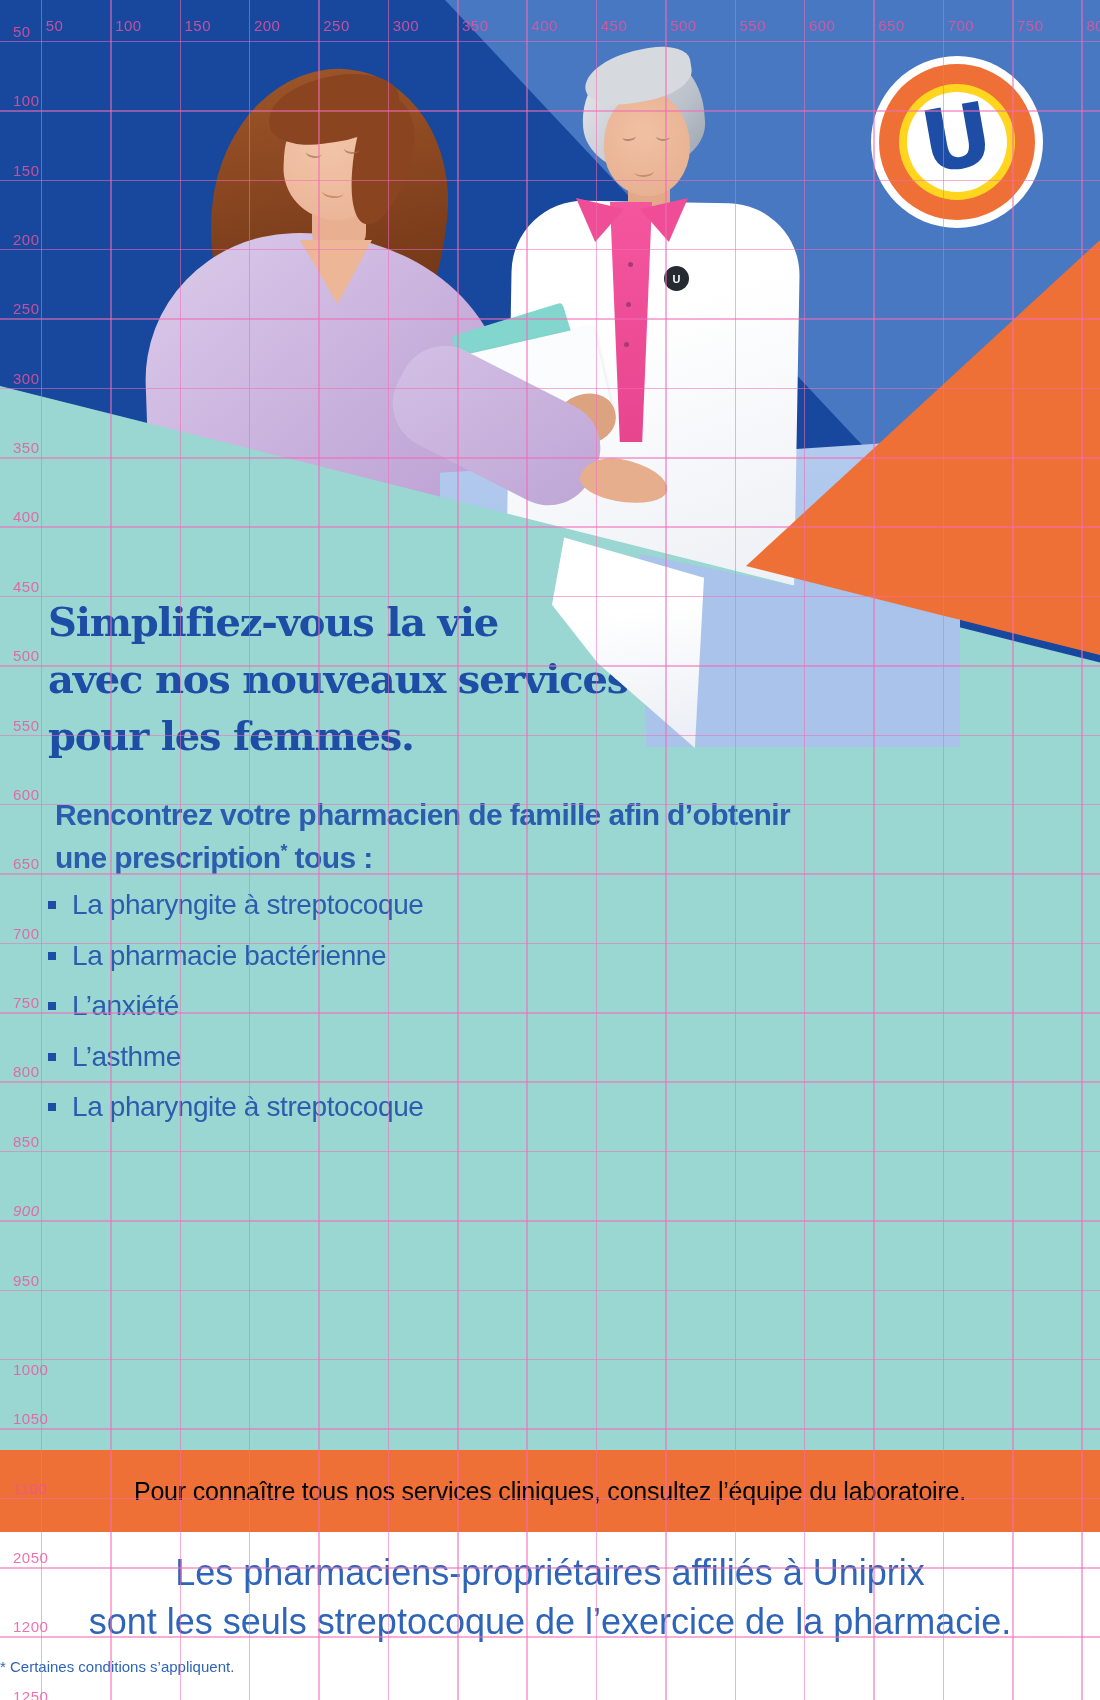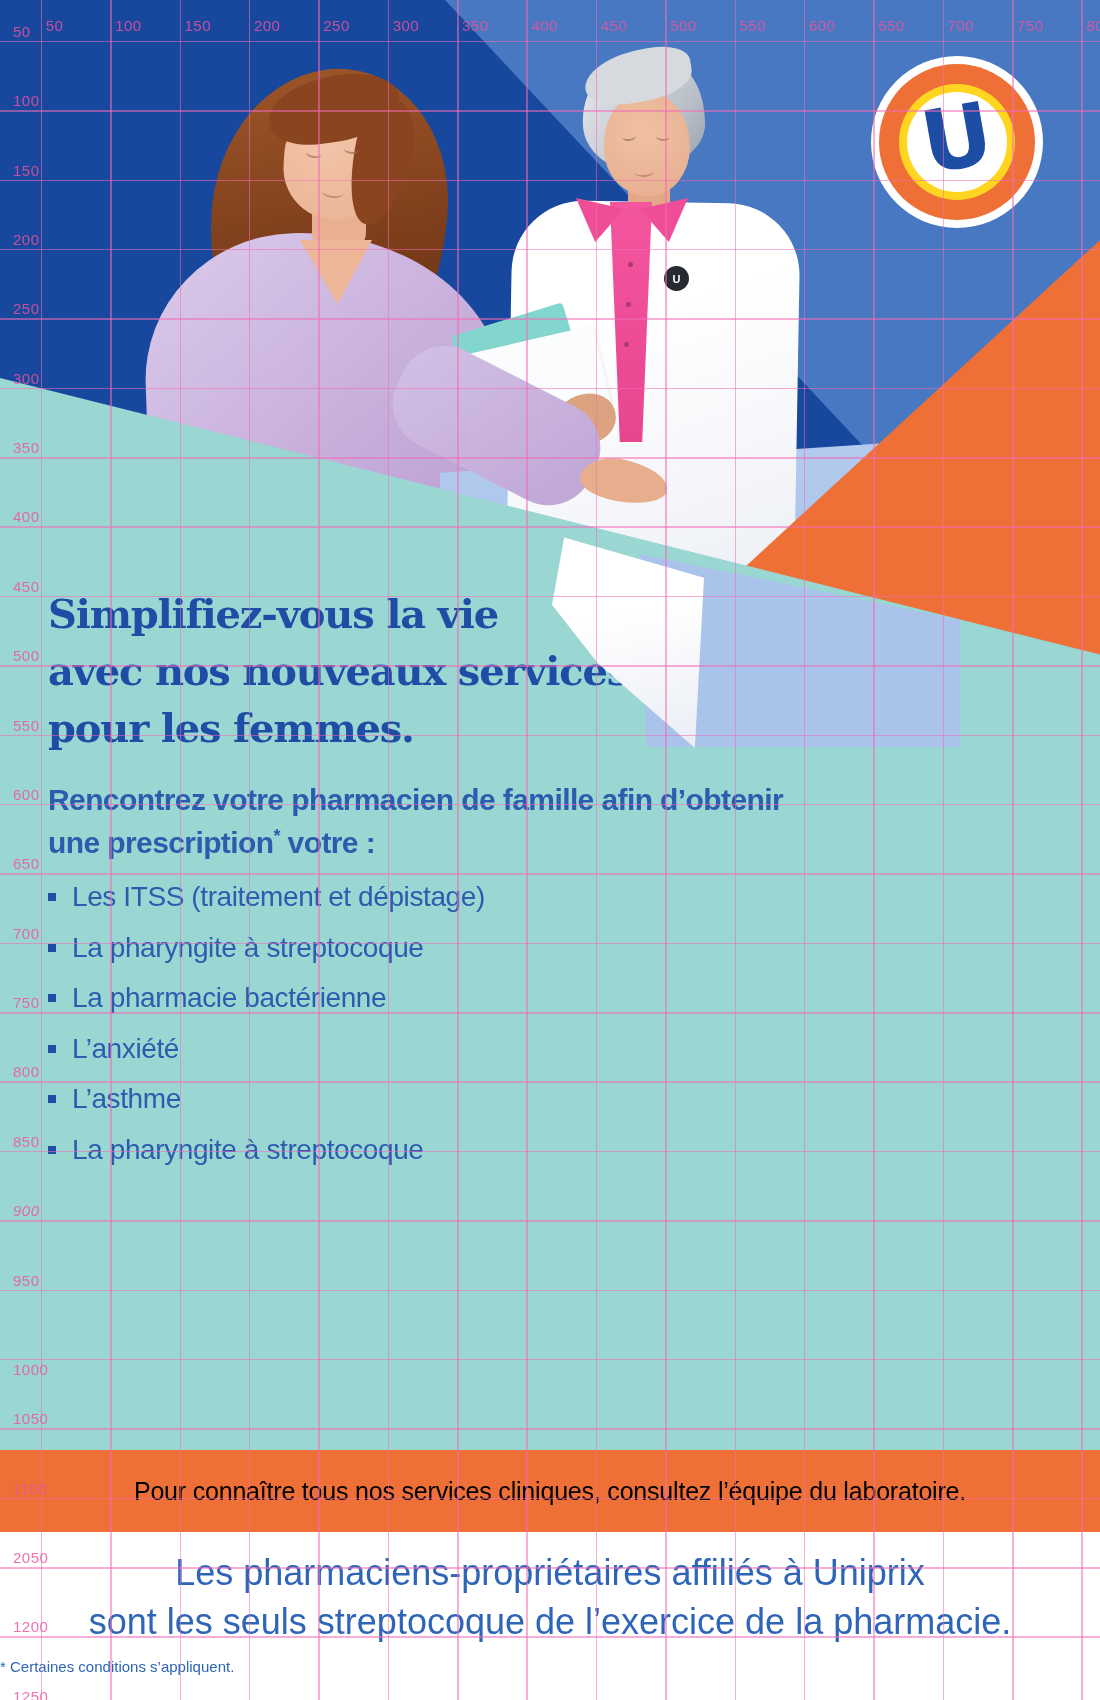--- a/index.html
+++ b/index.html
@@ -91,26 +91,26 @@
   #logo{position:absolute;left:871px;top:56px;width:172px;height:172px}
   .ring{position:absolute;border-radius:50%}
   .ring.white-outer{inset:0;background:#fff}
   .ring.orange{inset:8px;background:var(--orange)}
   .ring.yellow{inset:28px;background:var(--logo-yellow)}
   .ring.white-inner{inset:36px;background:#fff;display:flex;align-items:center;justify-content:center}
   .logo-u{font-family:"DejaVu Sans",sans-serif;font-weight:bold;font-size:86px;line-height:1;
     color:var(--headline-blue);transform:rotate(-10deg);margin-top:-8px}
 
   
-  #teal{position:absolute;left:0;top:378px;width:1100px;height:1072px;background:var(--teal);
+  #teal{position:absolute;left:0;top:386px;width:1100px;height:1072px;background:var(--teal);
     clip-path:polygon(0 0,100% 25.8%,100% 100%,0 100%)}
   #headline{position:absolute;left:48px;top:207px;margin:0;
     font-family:"DejaVu Serif",serif;font-weight:bold;font-size:40px;line-height:57px;
     letter-spacing:-1.2px;color:var(--headline-blue)}
-  #intro{position:absolute;left:48px;top:400px;margin:0;font-size:30px;line-height:43px;
+  #intro{position:absolute;left:48px;top:400px;margin:7px;font-size:30px;line-height:43px;
     letter-spacing:-0.6px;color:var(--body-blue);font-weight:bold;font-stretch:condensed}
   #intro sup{font-size:60%;line-height:0}
   #bullet-list{position:absolute;left:48px;top:494px;margin:0;padding:0;list-style:none}
   #bullet-list li{display:flex;align-items:center;height:50.5px;font-size:28px;
     letter-spacing:-0.4px;color:var(--body-blue)}
   .sq{width:8px;height:8px;background:var(--headline-blue);margin-right:16px;flex:0 0 auto}
 
   
   .counter-below{position:absolute;left:640px;top:535px;width:320px;height:212px;
     background:var(--counter-blue);clip-path:polygon(0 9%,100% 40%,100% 100%,2% 100%)}
@@ -196,27 +196,23 @@
   </div>
 
   <div id="teal">
     <h1 id="headline">
         <div>Simplifiez-vous la vie</div>
         <div>avec nos nouveaux services cliniques</div>
         <div>pour les femmes.</div>
       </h1>
     <p id="intro">
       <span>Rencontrez votre pharmacien de famille afin d’obtenir</span><br>
-      <span><span>une prescription</span><sup>*</sup><span> votre :</span></span>
+      <span><span>une prescription</span><sup>*</sup><span> tous :</span></span>
     </p>
     <ul id="bullet-list">
-        <li>
-          <span class="sq"></span>
-          <span>Les ITSS (traitement et dépistage)</span>
-        </li>
         <li>
           <span class="sq"></span>
           <span>La pharyngite à streptocoque</span>
         </li>
         <li>
           <span class="sq"></span>
           <span>La pharmacie bactérienne</span>
         </li>
         <li>
           <span class="sq"></span>

